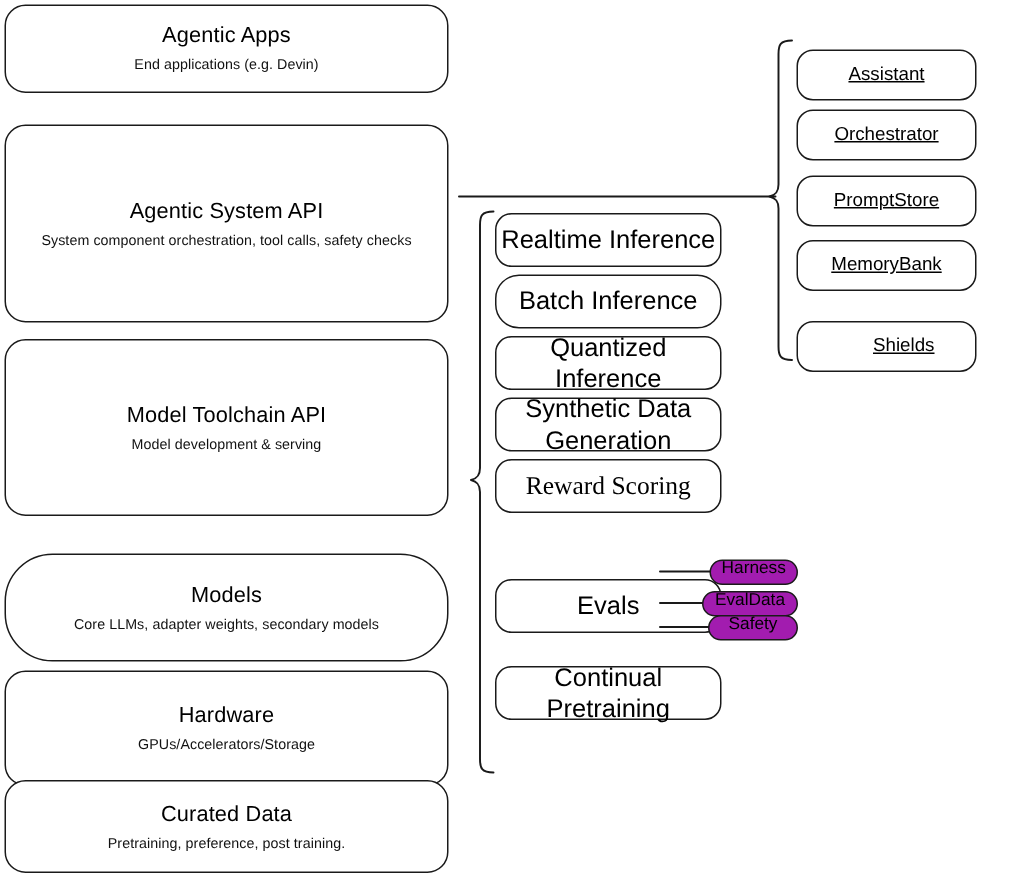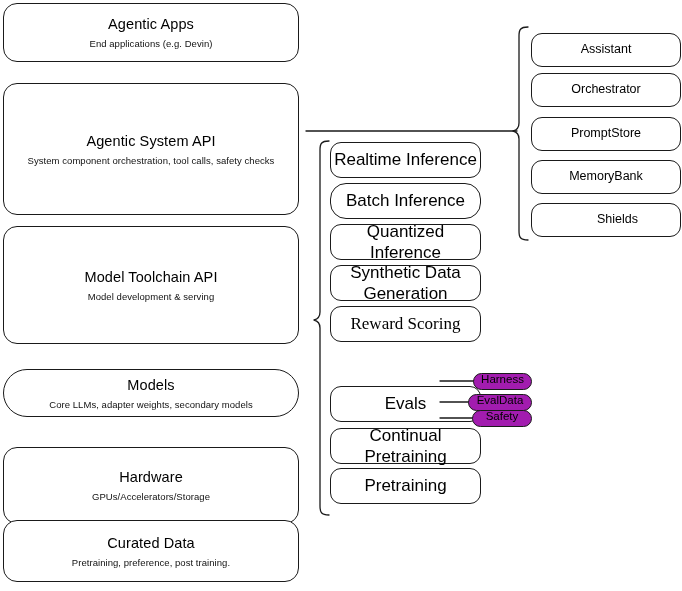--- a/index.html
+++ b/index.html
@@ -58,24 +58,25 @@
     left: 330px;
     width: 151px;
     height: 36px;
     border-radius: 11px;
     font-size: 17px;
   }
 
   
   .right {
     left: 531px;
-    width: 150px;
+    width: 120px;
     height: 34px;
     border-radius: 11px;
     font-size: 12.5px;
+    text-decoration: underline;
   }
 
   
   .pill {
     position: absolute;
     box-sizing: border-box;
     background: #a21caf;
     border: 1.3px solid #1a1a1a;
     border-radius: 14px;
     height: 17px;
@@ -145,21 +146,21 @@
   <div class="node layer" style="top:83px; height:132px;">
     <div class="title">Agentic System API</div>
     <div class="sub">System component orchestration, tool calls, safety checks</div>
   </div>
 
   <div class="node layer" style="top:226px; height:118px;">
     <div class="title">Model Toolchain API</div>
     <div class="sub">Model development &amp; serving</div>
   </div>
 
-  <div class="node layer" style="top:369px; height:48px;border-radius:32px;">
+  <div class="node layer" style="top:369px; height:72px;border-radius:32px;">
     <div class="title">Models</div>
     <div class="sub">Core LLMs, adapter weights, secondary models</div>
   </div>
 
   <div class="node layer" style="top:447px; height:77px;">
     <div class="title">Hardware</div>
     <div class="sub">GPUs/Accelerators/Storage</div>
   </div>
 
   <div class="node layer" style="top:520px; height:62px;">
@@ -178,25 +179,22 @@
   </div>
   <div class="node mid" style="top:265px;">
     <span>Synthetic Data Generation</span>
   </div>
   <div class="node mid" style="top:306px;font-family:Liberation Serif, serif;">
     <span>Reward Scoring</span>
   </div>
   <div class="node mid" style="top:386px;">
     <span>Evals</span>
   </div>
-  <div class="node mid" style="top:428px;align-items:center;">
+  <div class="node mid" style="top:444px;align-items:center;">
     <span>Continual Pretraining</span>
-  </div>
-  <div class="node mid" style="top:468px;">
-    <span>Pretraining</span>
   </div>
 
   <div class="pill" style="left:473px; top:373px; width:59px;">
     <span>Harness</span>
   </div>
   <div class="pill" style="left:468px; top:394px; width:64px;">
     <span>EvalData</span>
   </div>
   <div class="pill" style="left:472px; top:410px; width:60px;">
     <span>Safety</span>
@@ -207,17 +205,17 @@
   </div>
   <div class="node right" style="top:73px;">
     <span>Orchestrator</span>
   </div>
   <div class="node right" style="top:117px;">
     <span>PromptStore</span>
   </div>
   <div class="node right" style="top:160px;">
     <span>MemoryBank</span>
   </div>
-  <div class="node right" style="top:203px;padding-left:23px;">
+  <div class="node right" style="top:214px;padding-left:23px;">
     <span>Shields</span>
   </div>
 
 </div>
 
 </body></html>

